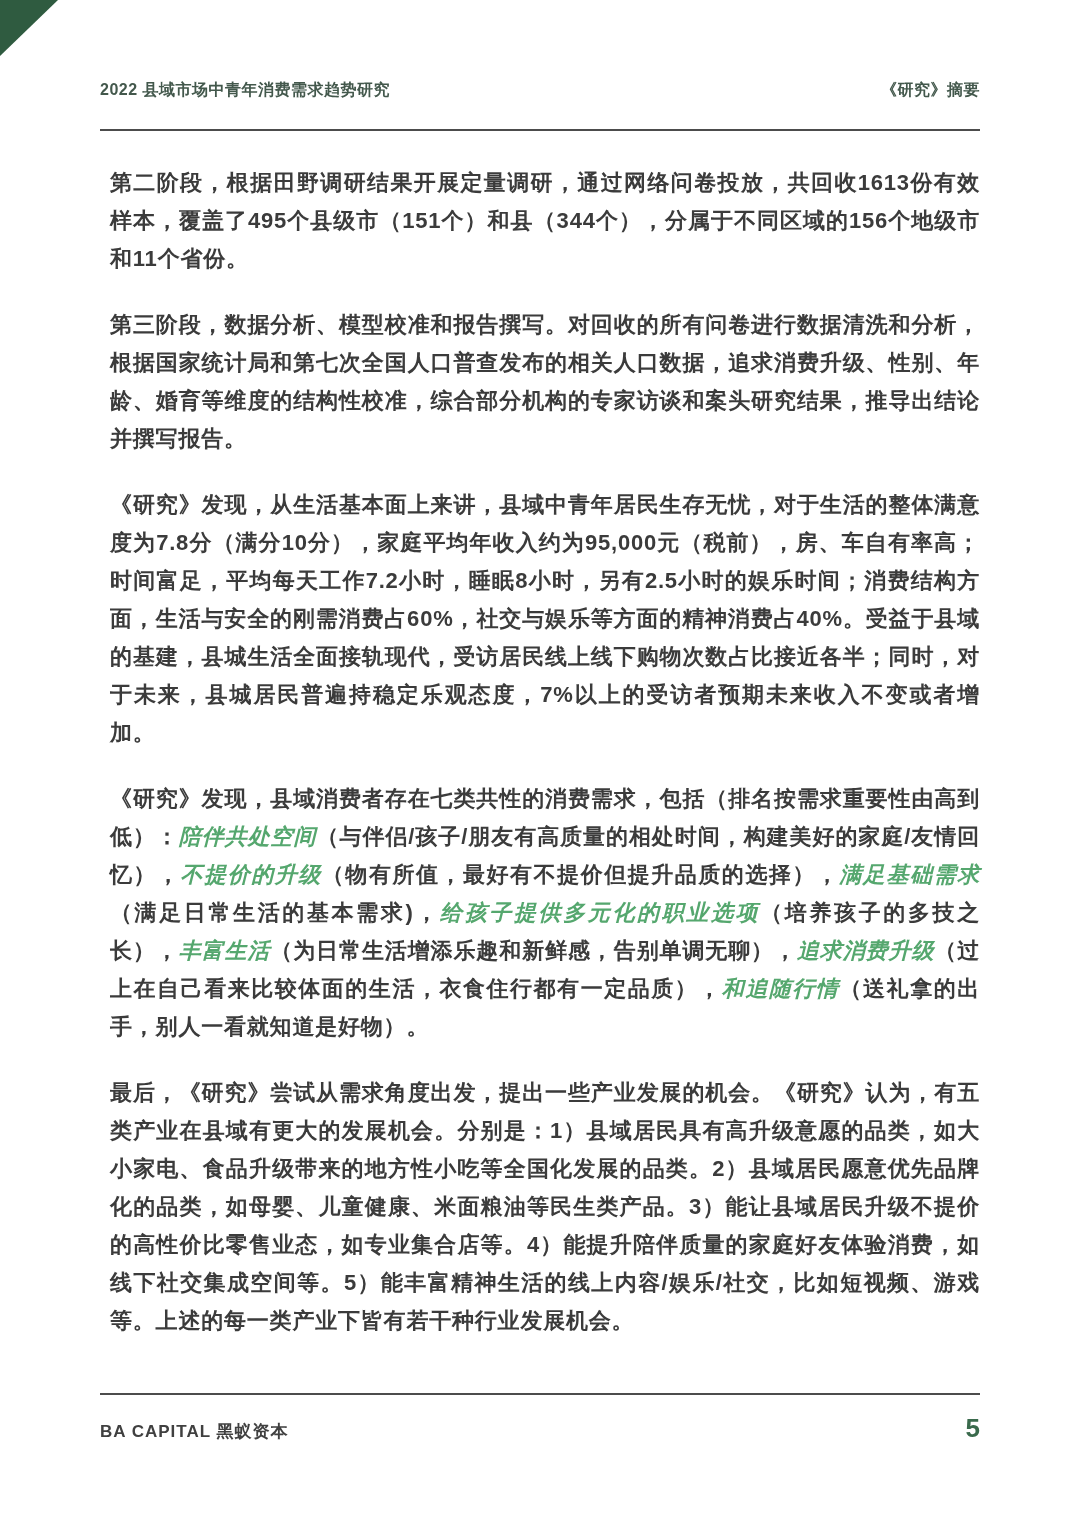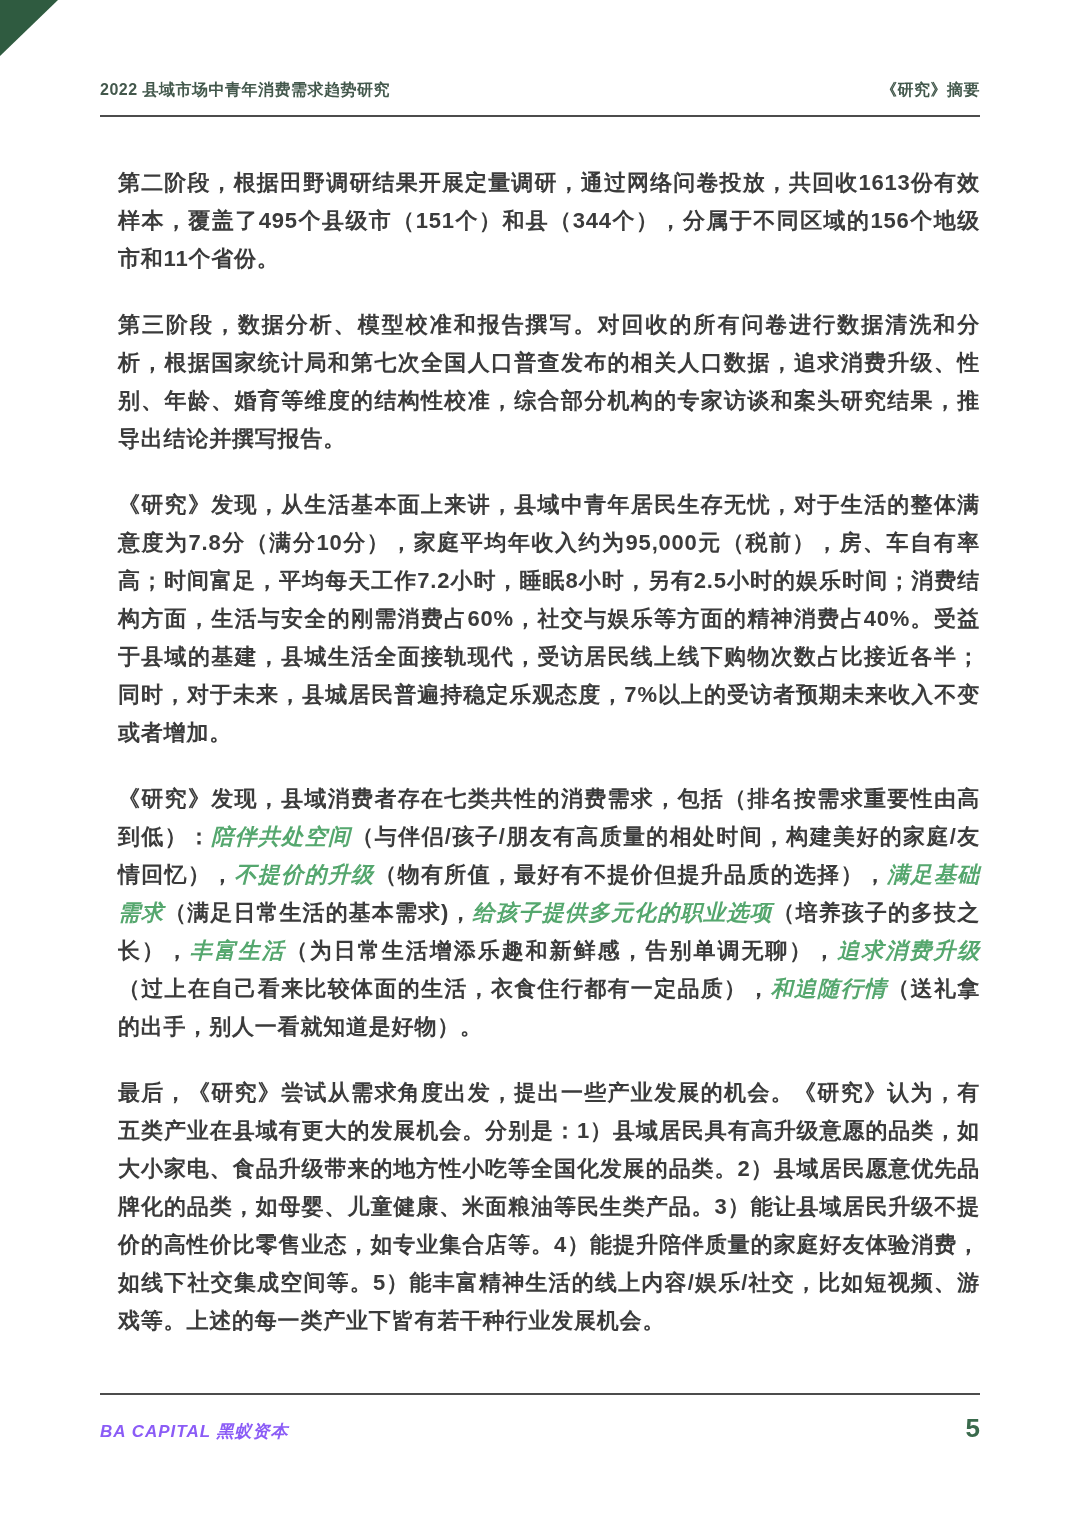--- a/index.html
+++ b/index.html
@@ -16,63 +16,62 @@
     position: absolute;
     top: 0; left: 0;
     width: 0; height: 0;
     border-top: 56px solid #2f5b40;
     border-right: 58px solid transparent;
   }
   .header {
     position: absolute;
     top: 0; left: 100px; right: 100px;
     padding-top: 80px;
-    padding-bottom: 14px;
+    padding-bottom: 28px;
     border-bottom: 2px solid #4c4c4c;
     display: flex;
     justify-content: space-between;
     align-items: flex-end;
   }
   .header .h-left, .header .h-right {
     color: #43584c;
     font-size: 16px;
     font-weight: bold;
     letter-spacing: 0.5px;
   }
   .content {
     position: absolute;
     top: 118px; left: 102px; right: 100px;
     padding-top: 46px;
   }
   .para {
-    margin: 0 0 28px 16px;
+    margin: 0 0 28px 8px;
     font-size: 22px;
     line-height: 38px;
     font-weight: 600;
     color: #3b3b3b;
     text-align: justify;
     letter-spacing: 0.8px;
     word-break: break-all;
   }
   .para .green { color: #55a76e; font-style: italic; }
   .footer {
     position: absolute;
     top: 1393px; left: 100px; right: 100px;
     border-top: 2px solid #4c4c4c;
     padding-top: 18px;
     display: flex;
     justify-content: space-between;
     align-items: baseline;
   }
   .footer .brand {
-    color: #8b5cf6;
+    color: #404040;
     font-size: 17px;
     font-weight: bold;
     letter-spacing: 1px;
-    font-style: italic;
   }
   .footer .page-num {
     color: #3a6a4c;
     font-size: 26px;
     font-weight: bold;
   }
 </style>
 </head>
 <body>
 

